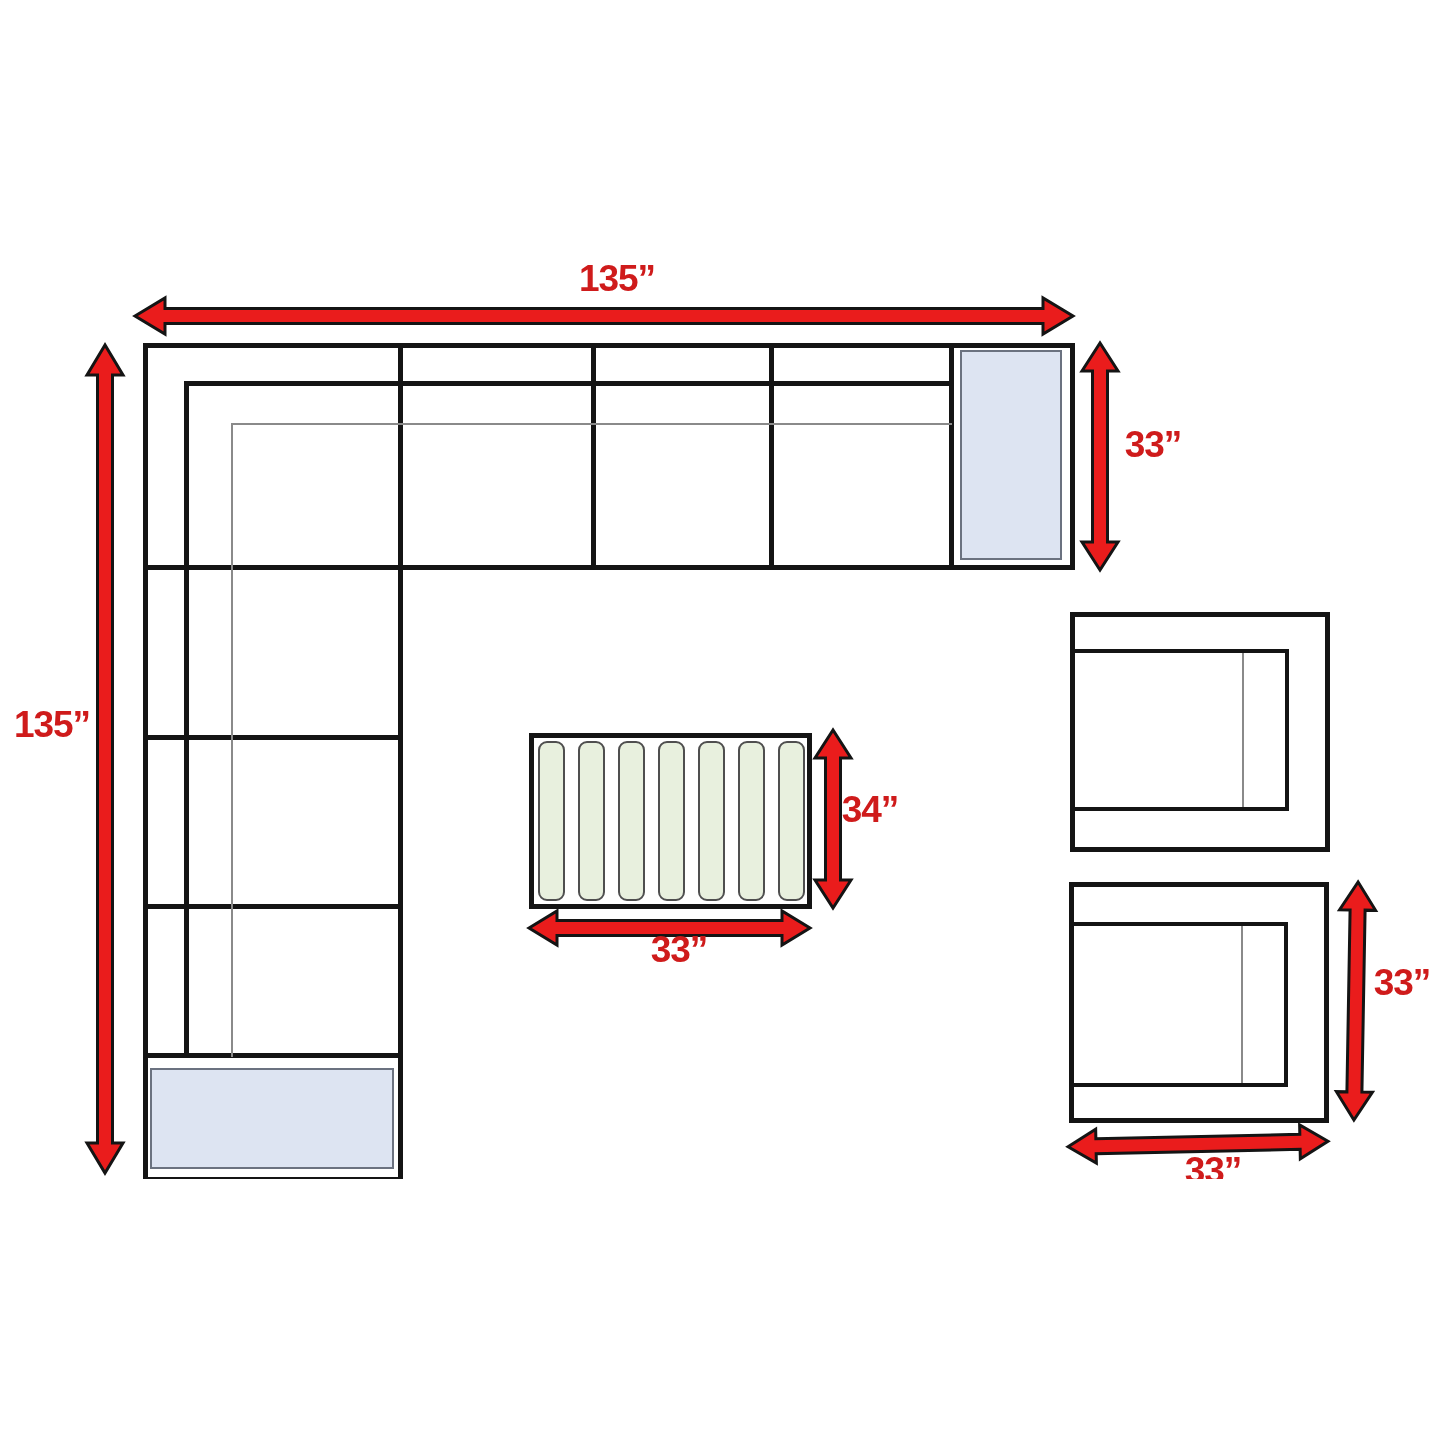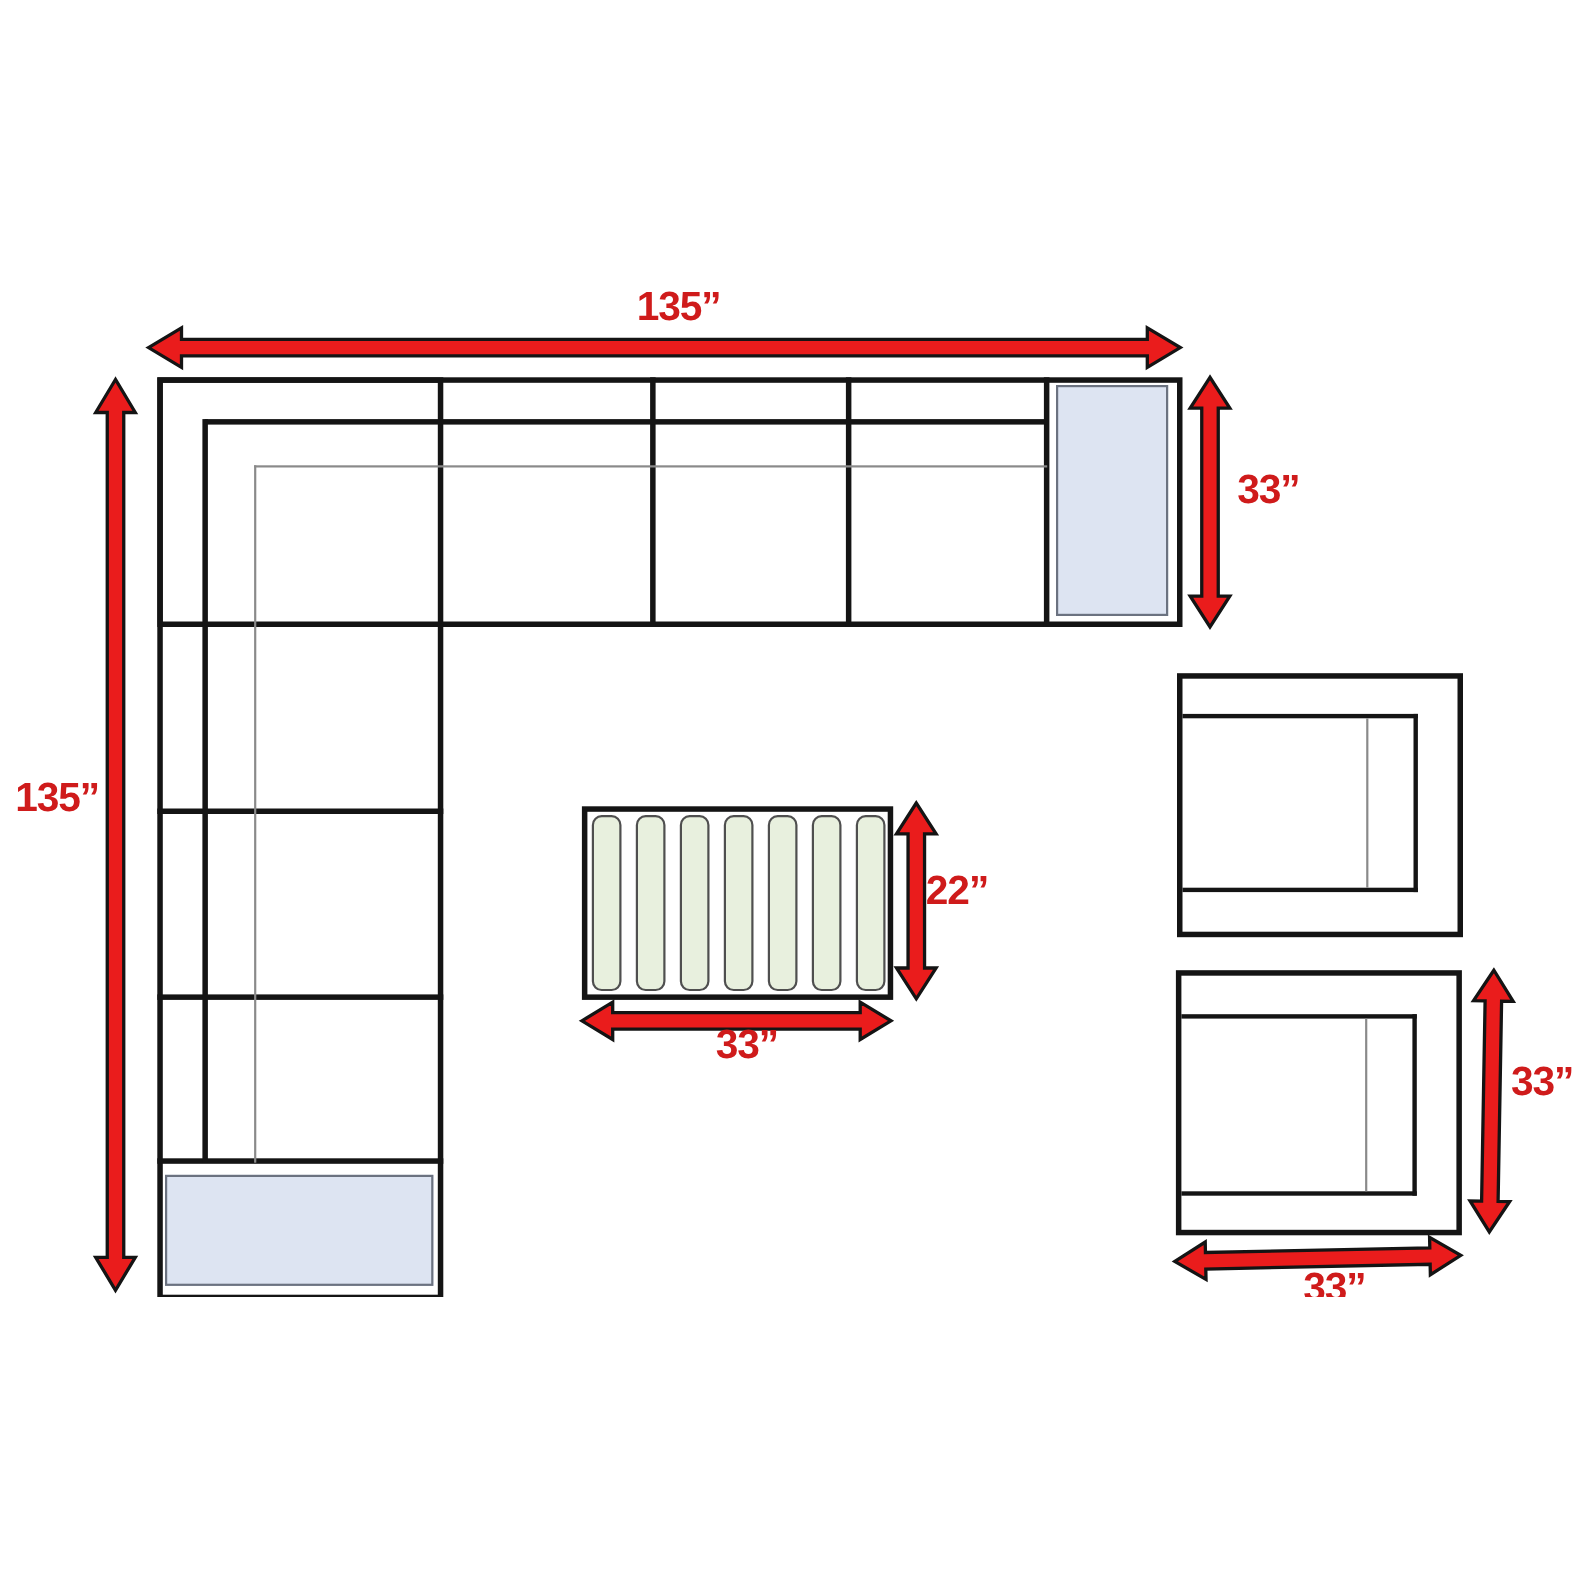--- a/index.html
+++ b/index.html
@@ -104,18 +104,18 @@
     <polygon points="22,2 4,30 14.5,30 14.5,212 4,212 22,240 40,212 29.5,212 29.5,30 40,30"></polygon>
   </svg>
 
   <svg class="arrow abs" style="left:1066px;top:1122px;transform:rotate(-1.2deg);" width="264" height="44" viewBox="0 0 264 44">
     <polygon points="2,22 30,5 30,14.5 234,14.5 234,5 262,22 234,39 234,29.5 30,29.5 30,39"></polygon>
   </svg>
 
   <div class="abs dim-label" style="left:555px;top:260px;width:124px;">135”</div>
   <div class="abs dim-label" style="left:6px;top:706px;width:92px;">135”</div>
   <div class="abs dim-label" style="left:1108px;top:426px;width:90px;">33”</div>
-  <div class="abs dim-label" style="left:830px;top:791px;width:80px;">22”</div>
+  <div class="abs dim-label" style="left:830px;top:791px;width:80px;">34”</div>
   <div class="abs dim-label" style="left:629px;top:931px;width:100px;">33”</div>
   <div class="abs dim-label" style="left:1360px;top:964px;width:84px;">33”</div>
   <div class="abs dim-label" style="left:1171px;top:1152px;width:84px;">33”</div>
 
 </div>
 
 </body></html>

